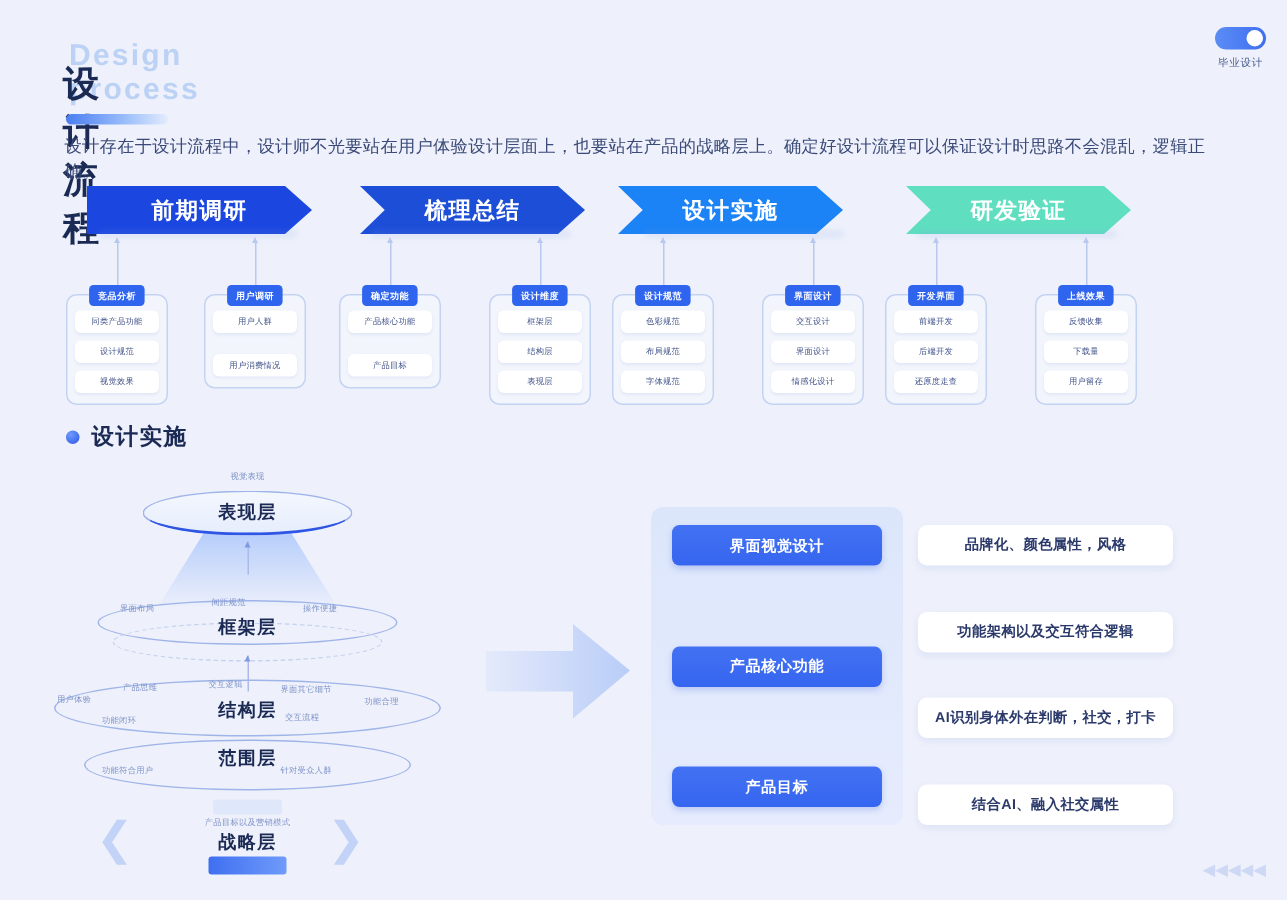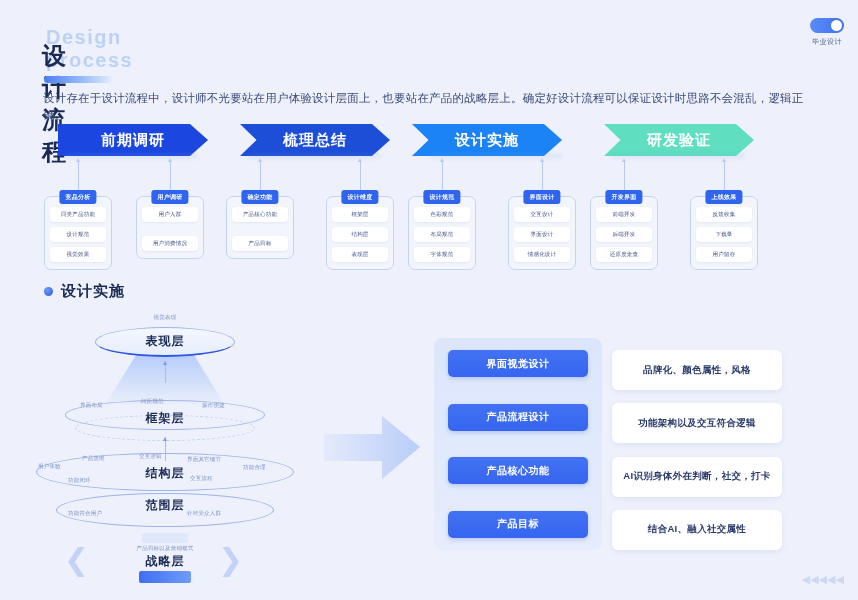--- a/index.html
+++ b/index.html
@@ -162,21 +162,21 @@
     color:#fff; font-size:10px; font-weight:700;
     display:flex; align-items:center; justify-content:center;
     letter-spacing:.5px;
     box-shadow:0 2px 4px rgba(60,100,220,.25);
   }
   #white-col {
     position:absolute; left:612px; top:350px; width:170px; height:200px;
     display:flex; flex-direction:column; justify-content:space-between;
   }
   .wcard {
-    height:40px; background:#fff; border-radius:6px;
+    height:27px; background:#fff; border-radius:6px;
     display:flex; align-items:center; justify-content:center;
     font-size:9.5px; font-weight:700; color:#2b3a6b; letter-spacing:.3px;
     box-shadow:0 2px 5px rgba(110,140,210,.14);
   }
   
   #corner-deco {
     position:absolute; right:14px; bottom:14px;
     display:flex; gap:2px; color:#ccd8f4; font-size:11px;
   }
 </style>
@@ -321,21 +321,20 @@
     <linearGradient id="fa" x1="0" y1="0" x2="1" y2="0">
       <stop offset="0%" stop-color="#e4eafb"></stop>
       <stop offset="100%" stop-color="#b9cdf8"></stop>
     </linearGradient>
   </defs>
   <path d="M2 24 L60 24 L60 6 L98 37 L60 69 L60 51 L2 51 Z" fill="url(#fa)"></path>
 </svg>
 
 <div id="blue-panel">
   <div class="bbtn">界面视觉设计</div>
-  <div class="bbtn">产品流程设计</div>
   <div class="bbtn">产品核心功能</div>
   <div class="bbtn">产品目标</div>
 </div>
 
 <div id="white-col">
   <div class="wcard">品牌化、颜色属性，风格</div>
   <div class="wcard">功能架构以及交互符合逻辑</div>
   <div class="wcard">AI识别身体外在判断，社交，打卡</div>
   <div class="wcard">结合AI、融入社交属性</div>
 </div>

